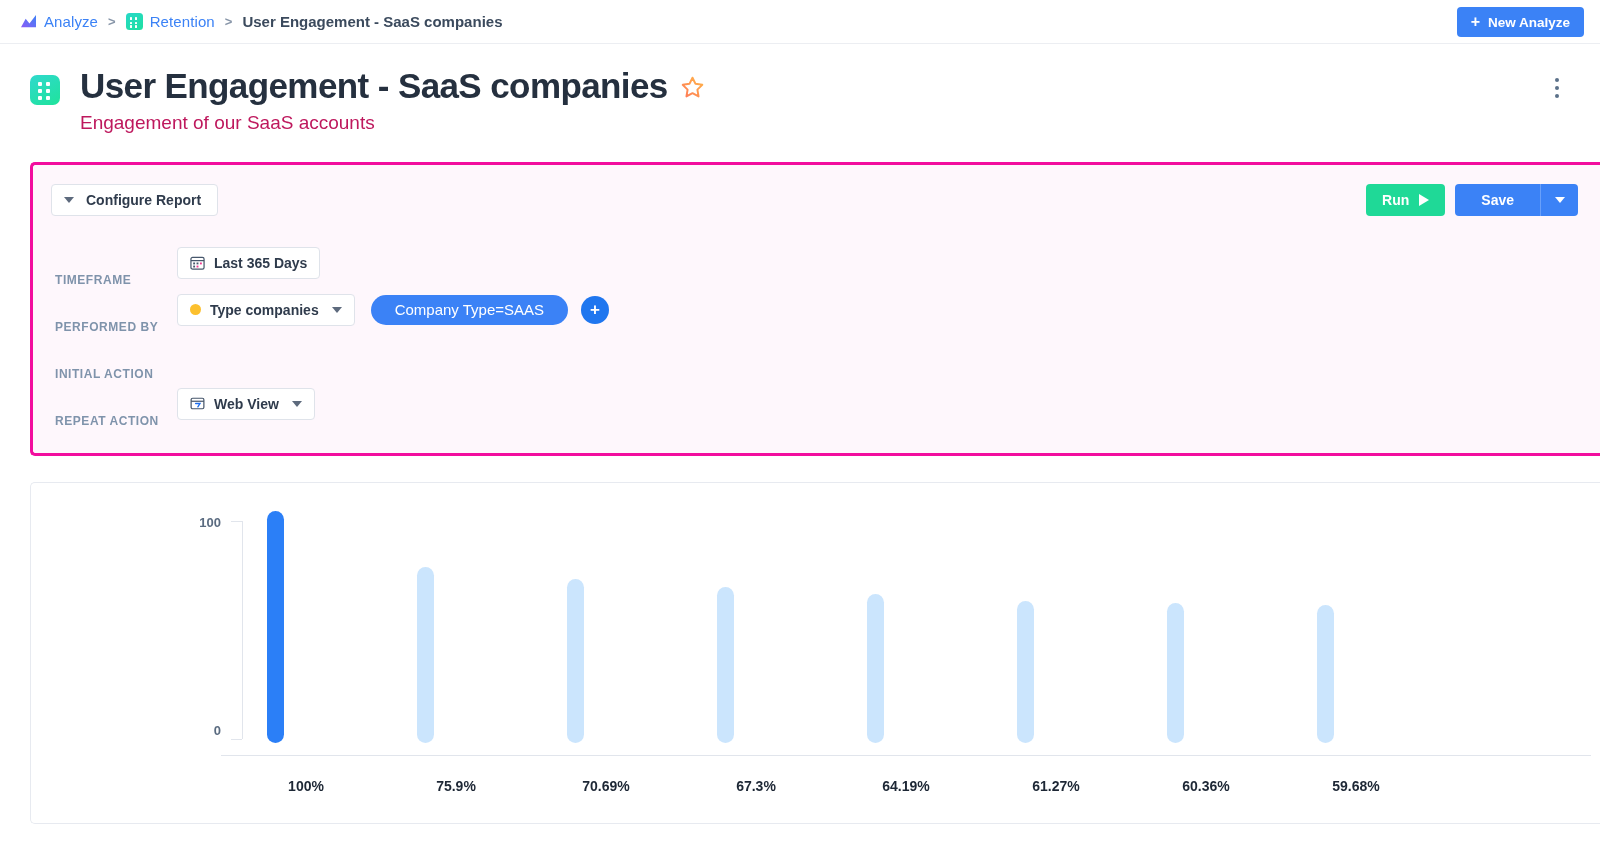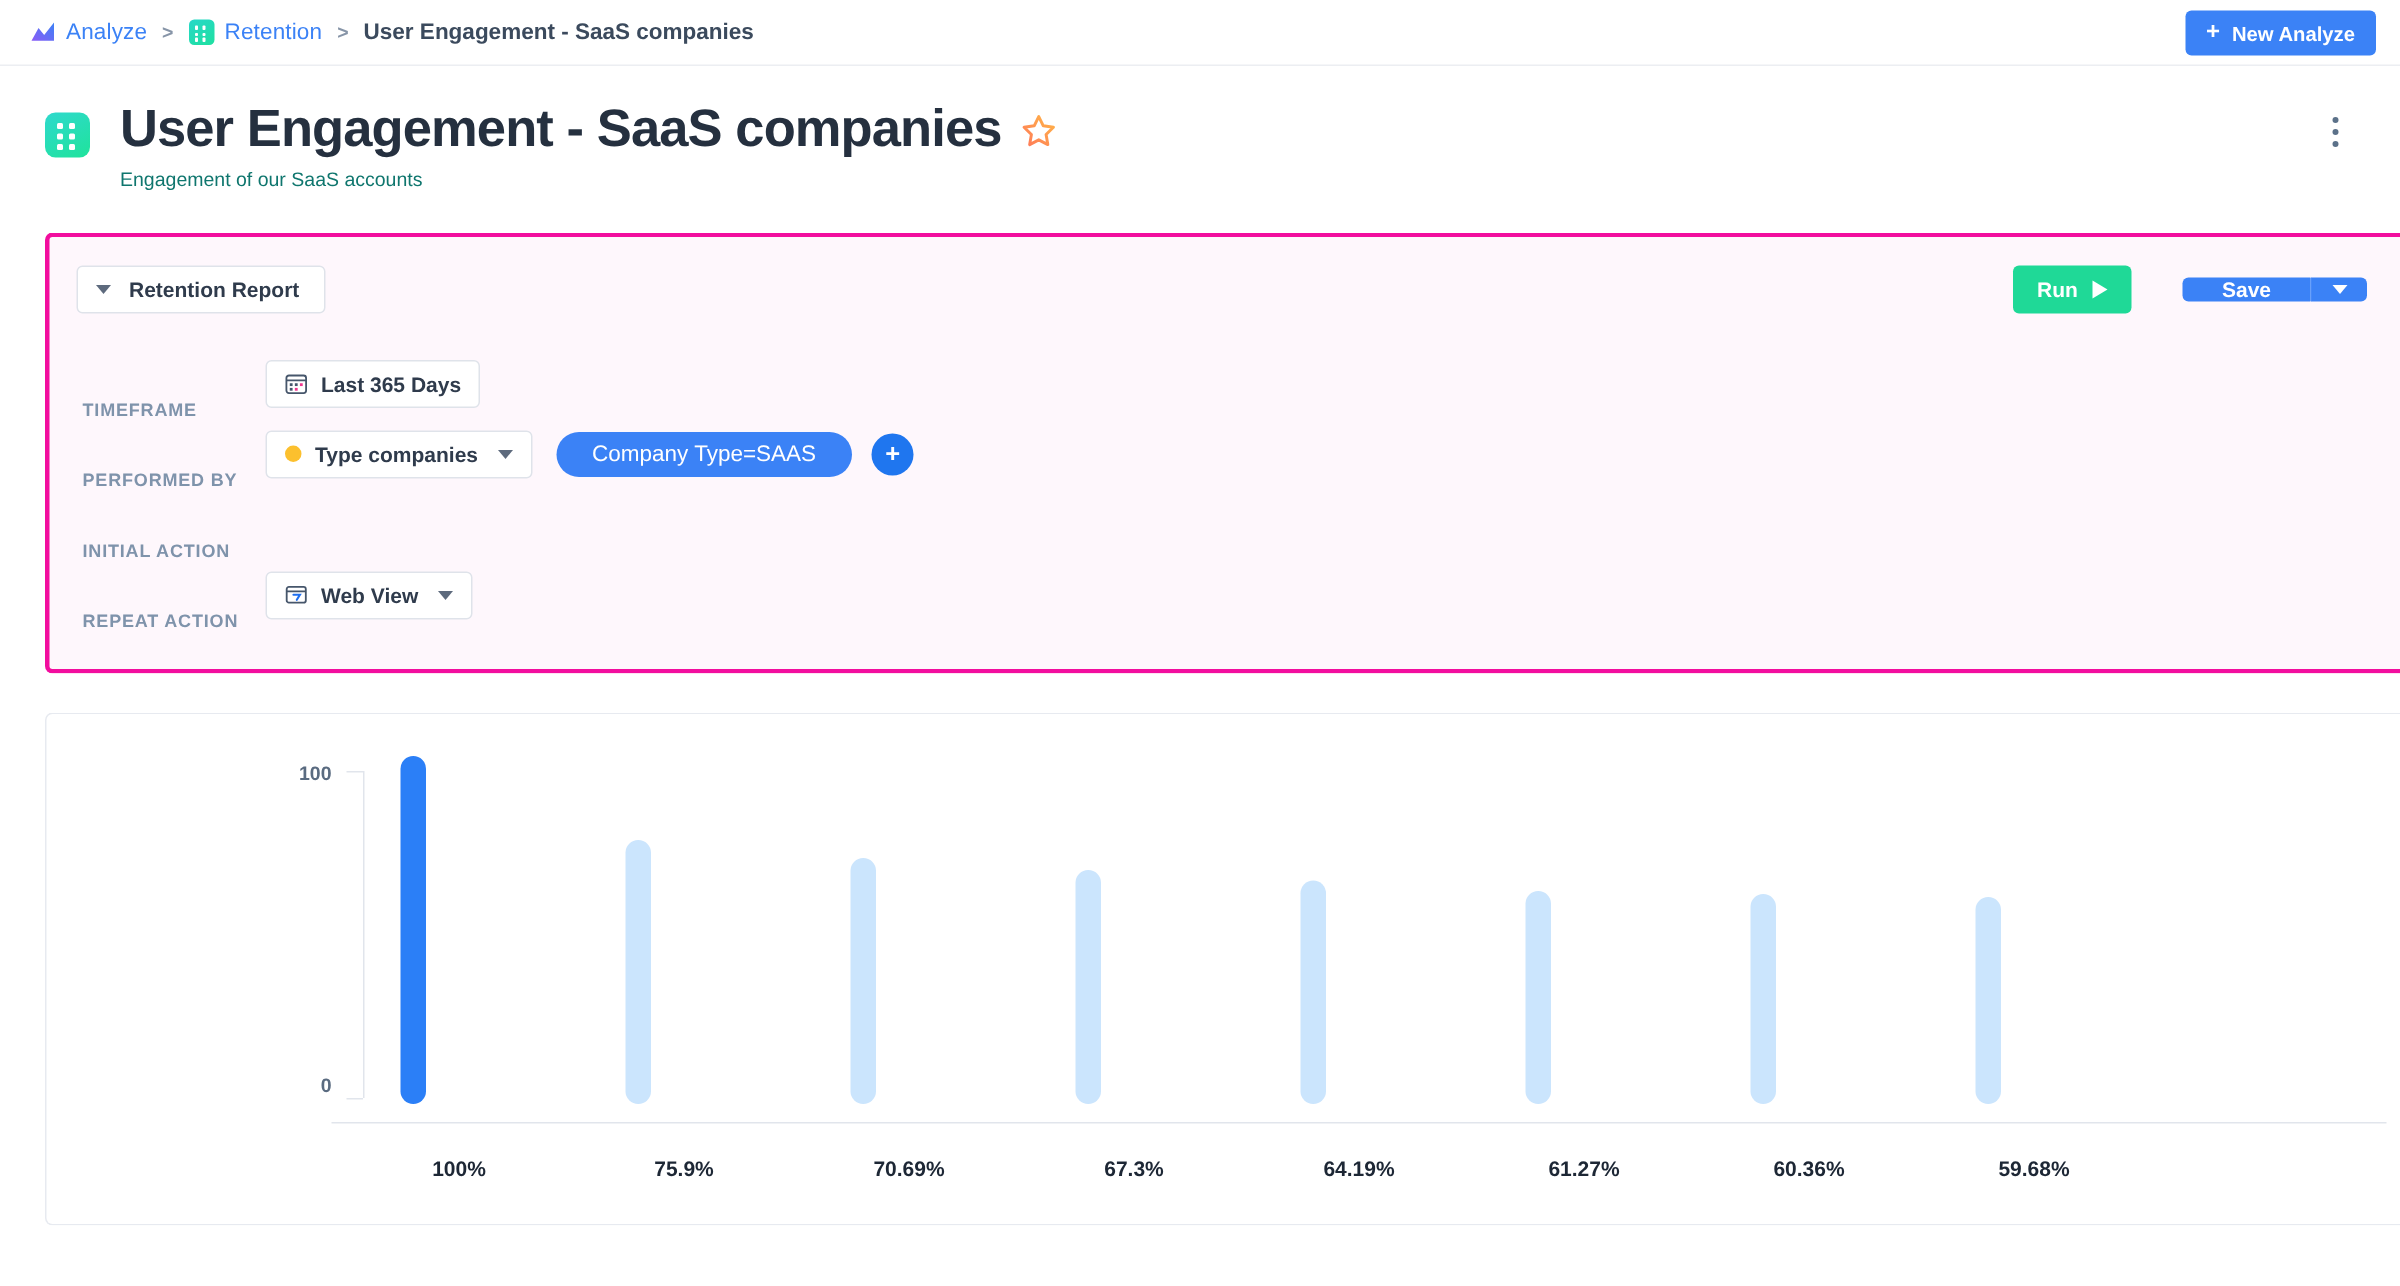--- a/index.html
+++ b/index.html
@@ -67,21 +67,21 @@
   }
   .title-texts { margin-left: 20px; }
   .page-title {
     font-size: 35px; font-weight: 700; color: #25303f;
     letter-spacing: -.6px; line-height: 1.12;
     display: flex; align-items: center; gap: 12px;
     white-space: nowrap;
   }
   .star-icon { width: 25px; height: 25px; margin-top: 4px; flex: none; }
   .page-subtitle {
-    font-size: 13px; color: #0f766e; margin-top: 7px; font-weight: 400;
+    font-size: 19px; color: #be185d; margin-top: 7px; font-weight: 400;
   }
   .kebab {
     position: absolute; right: 37px; top: 30px;
     display: flex; flex-direction: column; gap: 4px;
     padding: 4px; cursor: pointer;
   }
   .kebab span {
     width: 4px; height: 4px; border-radius: 50%; background: #5b7189; display: block;
   }
 
@@ -115,21 +115,21 @@
   .run-btn {
     height: 32px; padding: 0 16px; background: #1fd997; color: #fff;
     border: none; border-radius: 4px; font-size: 14px; font-weight: 700;
     display: flex; align-items: center; gap: 10px; cursor: pointer;
     font-family: "Liberation Sans", sans-serif;
   }
   .play-tri {
     width: 0; height: 0; border-top: 6px solid transparent;
     border-bottom: 6px solid transparent; border-left: 10px solid #fff;
   }
-  .save-group { display: flex; height: 16px; margin-left: 24px; }
+  .save-group { display: flex; height: 32px; }
   .save-btn {
     padding: 0 26px; background: #3b82f6; color: #fff; border: none;
     border-radius: 4px 0 0 4px; font-size: 14px; font-weight: 700;
     cursor: pointer; font-family: "Liberation Sans", sans-serif;
   }
   .save-caret {
     width: 38px; background: #3b82f6; border-radius: 0 4px 4px 0;
     border-left: 1px solid #69a0fa; display: flex; align-items: center;
     justify-content: center; cursor: pointer;
   }
@@ -257,21 +257,21 @@
     <span></span>
       <span></span>
       <span></span>
   </div>
 </div>
 
 <div class="config-panel">
   <div class="config-topbar">
     <button class="configure-btn">
       <span class="caret-dn"></span>
-      <span>Retention Report</span>
+      <span>Configure Report</span>
     </button>
     <div class="topbar-right">
       <button class="run-btn">
         <span>Run</span>
         <span class="play-tri"></span>
       </button>
       <div class="save-group">
         <button class="save-btn">Save</button>
         <div class="save-caret">
           <div></div>

